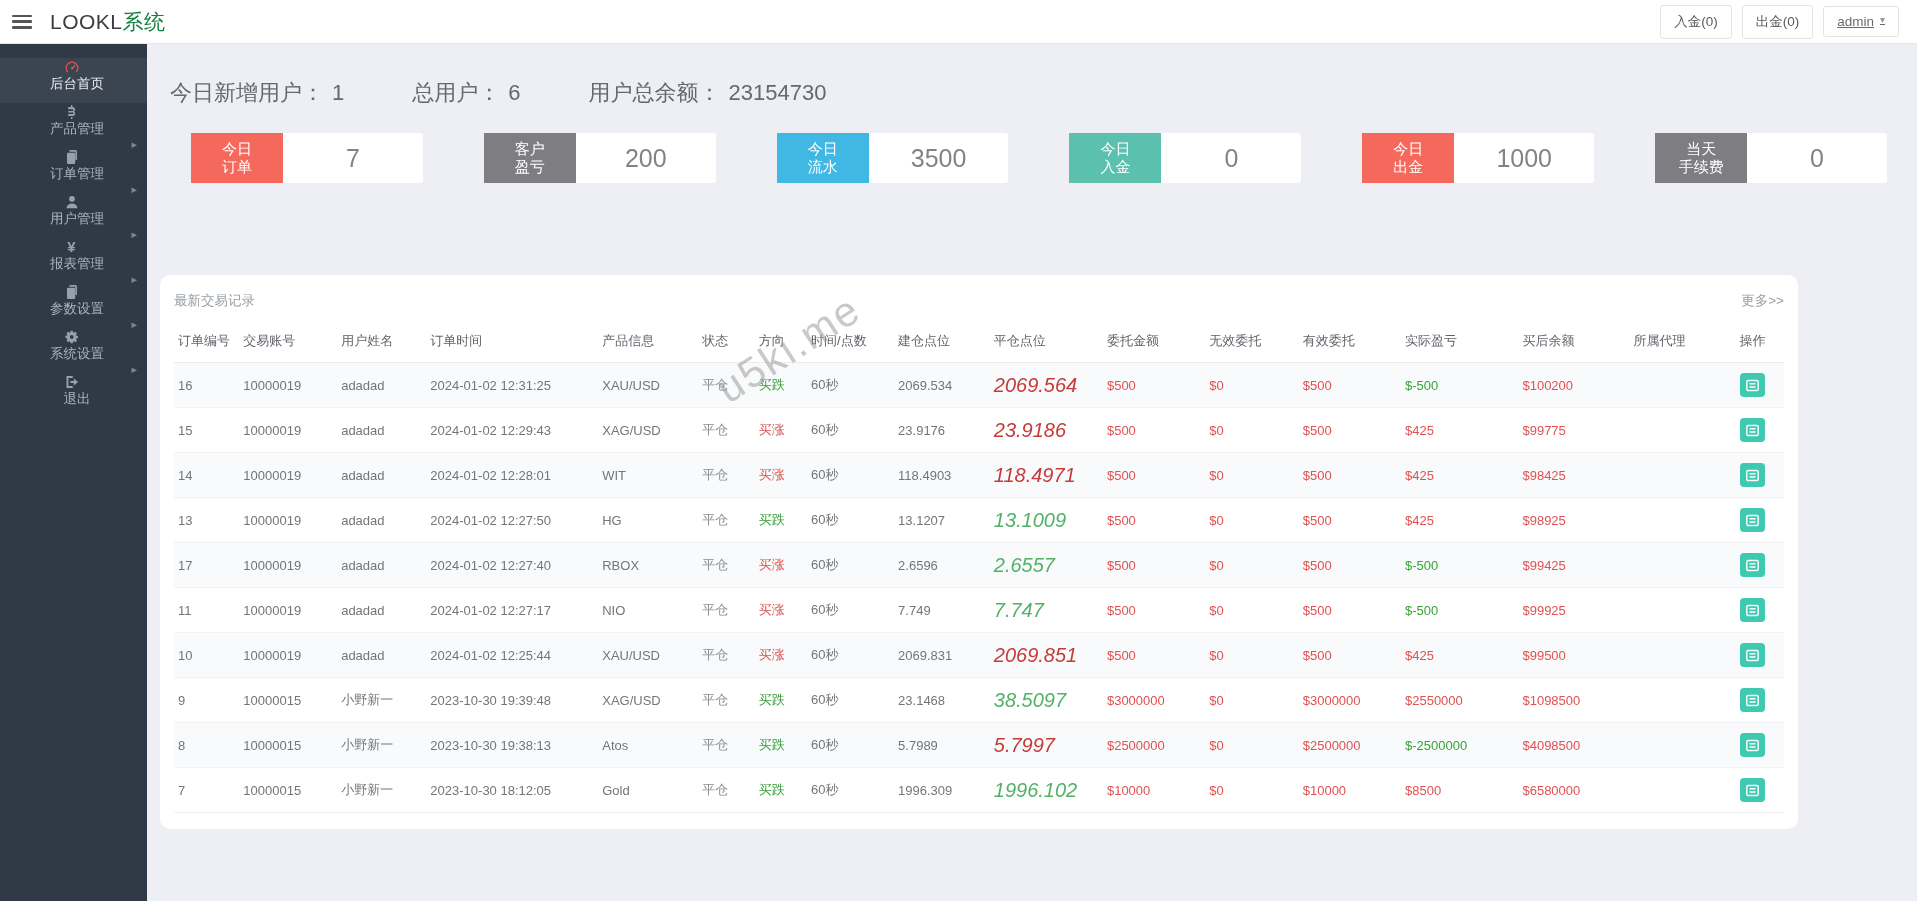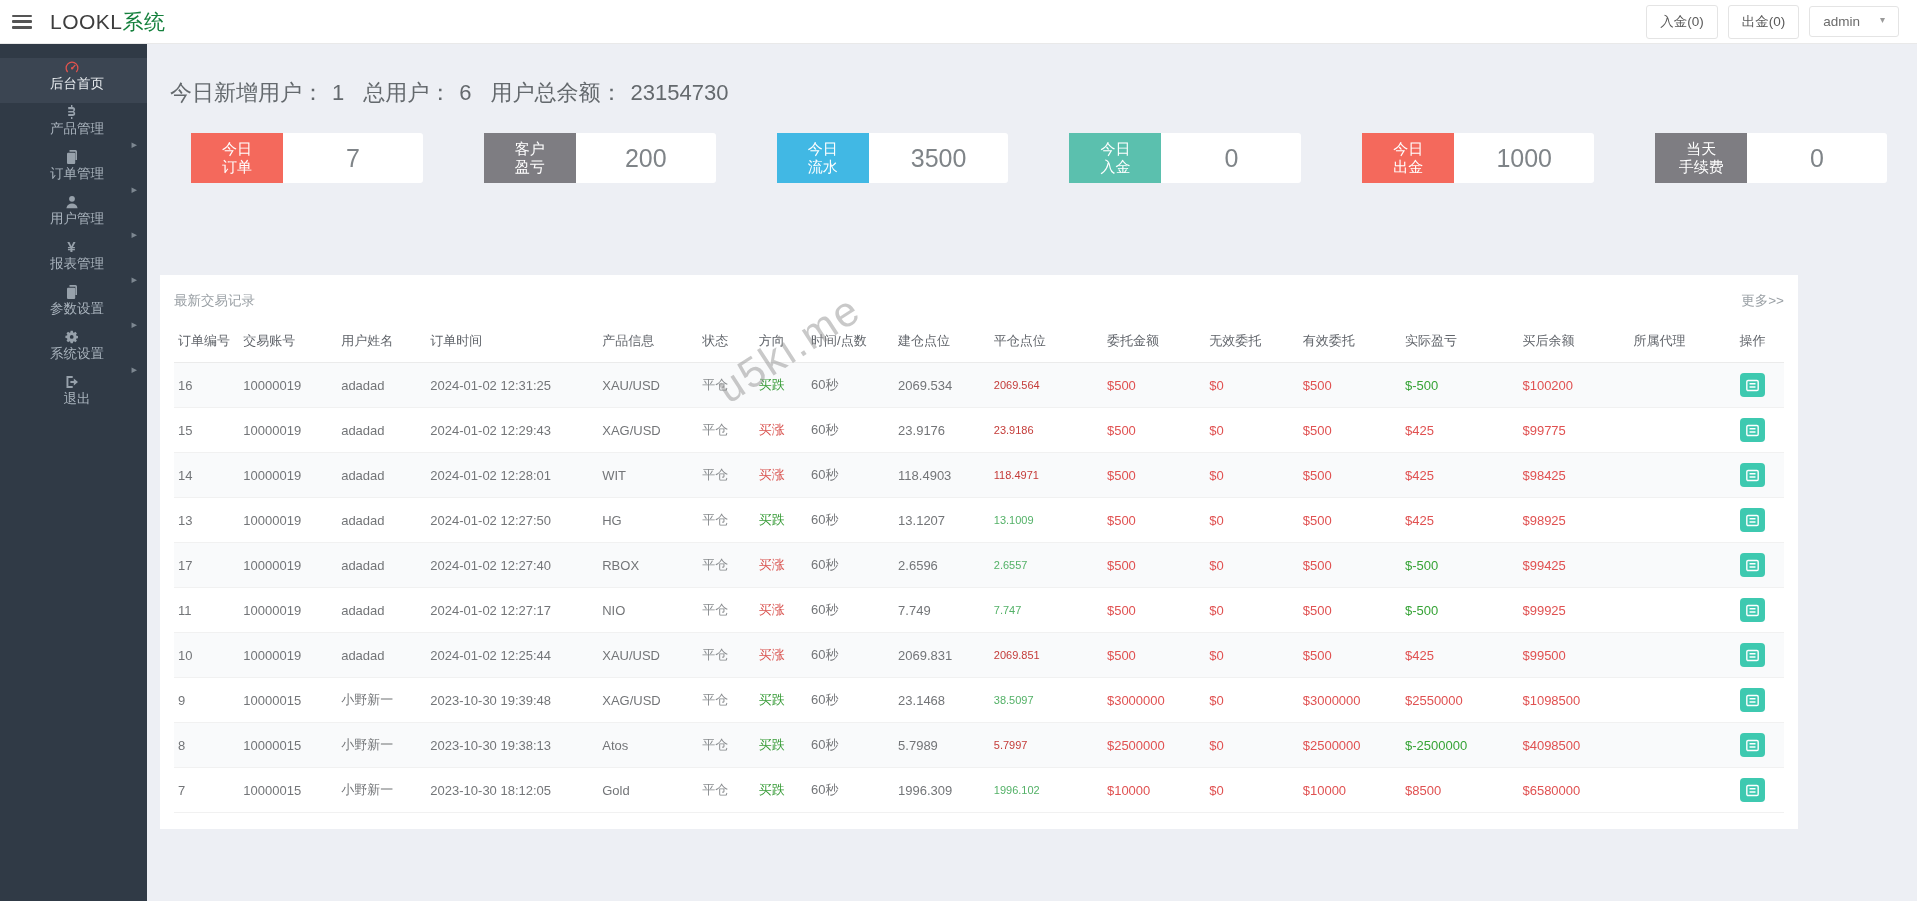--- a/index.html
+++ b/index.html
@@ -18,21 +18,21 @@
   .hamburger i { display:block; height:2.5px; background:#555; border-radius:1px; }
   .brand { margin-left:18px; font-size:21px; letter-spacing:.5px; cursor:pointer; }
   .brand .b1 { color:#3d3d3d; }
   .brand .b2 { color:#15803d; }
   .topbar-right { margin-left:auto; display:flex; align-items:center; gap:10px; margin-right:18px; }
   .top-btn {
     background:#fff; border:1px solid #e4e4e4; border-radius:3px;
     padding:7px 13px; font-size:13.5px; color:#5a5a5a; cursor:pointer;
     font-family:inherit;
   }
-  .user-btn { display:flex; align-items:flex-start; gap:20px; color:#6b6b6b; }
+  .user-btn { display:flex; align-items:flex-start; gap:6px; color:#6b6b6b;text-decoration:underline; }
   .caret { font-size:10px; color:#9a9a9a; }
 
   
   .sidebar {
     position:absolute; top:44px; left:0; bottom:0; width:147px;
     background:#303a46; padding-top:14px;
   }
   .side-item {
     height:45px; display:flex; align-items:center; padding:0 10px 0 17px;
     color:#a9b3bd; font-size:13.5px; cursor:pointer; position:relative;flex-direction:column;
@@ -40,56 +40,56 @@
   .side-item .ic { width:17px; height:17px; margin-right:11px; display:inline-flex; align-items:center; justify-content:center; color:#97a1ab; flex:0 0 17px; }
   .side-item .ic svg { width:16px; height:16px; fill:currentColor; }
   .side-item .txt-ic { font-size:15px; font-weight:bold; line-height:1; }
   .side-item.active { background:#3b4552; color:#e8ecef; }
   .side-item.active .ic { color:#e0534e; }
   .side-item .chev { margin-left:auto; font-size:11px; color:#7d8791; }
 
   
   .main { position:absolute; left:147px; top:44px; right:0; bottom:0; padding:0 30px 0 13px; }
 
-  .summary { display:flex; gap:19px; margin:34px 0 0 10px; }
+  .summary { display:flex; gap:68px; margin:34px 0 0 10px; }
   .summary-item { font-size:22px; color:#64696d; }
   .summary-item .s-value { margin-left:8px; }
 
   .cards { display:flex; gap:30px; margin-top:25px; width:1727px; }
   .stat-card { flex:1; height:50px; display:flex; border-radius:3px; overflow:hidden;padding-left:31px; }
   .stat-label {
     width:92px; flex:0 0 92px; color:#fff; font-size:15px; line-height:1.2;
     display:flex; flex-direction:column; align-items:center; justify-content:center;
   }
   .stat-value {
     flex:1; background:#fff; color:#7f8488; font-size:25px;
     display:flex; align-items:center; justify-content:center;
   }
 
   
   .panel {
-    margin-top:92px; width:1638px; background:#fff; border-radius:0;
+    margin-top:92px; width:1638px; background:#fff; border-radius:10px;
     padding:13px 14px 16px; position:relative;
   }
   .panel-head { display:flex; align-items:center; height:26px; }
   .panel-title { color:#9aa0a5; font-size:13.5px; }
   .more-link { margin-left:auto; color:#9aa0a5; font-size:13.5px; cursor:pointer; text-decoration:none; }
 
   table { width:100%; border-collapse:collapse; table-layout:fixed; margin-top:8px; }
   th, td { text-align:left; padding:10px 4px; font-size:13px; font-weight:normal;
            white-space:nowrap; overflow:hidden; }
   thead th { color:#60646a; border-bottom:1px solid #ebebeb; padding-bottom:12px; }
   tbody td { color:#737578; border-bottom:1px solid #f1f1f1; height:37px; }
   tbody tr:nth-child(odd) { background:#f9fafb; }
   .td-op, .th-op { text-align:center; }
 
   .c-status { color:#8a8d90; }
   .t-red  { color:#d9534f; }
   .t-green{ color:#379b37; }
-  .c-close { font-size:11px; }
+  .c-close { font-size:20px;font-style:italic; }
   .close-red { color:#c43b38; }
   .close-green { color:#53b167; }
   .c-money { color:#e05151; }
   .profit-green { color:#36a336; }
 
   .op-btn {
     width:25px; height:24px; border:none; border-radius:4px; background:#3ec9b0;
     display:inline-flex; align-items:center; justify-content:center; cursor:pointer;
   }
   .op-btn svg { width:15px; height:15px; }

